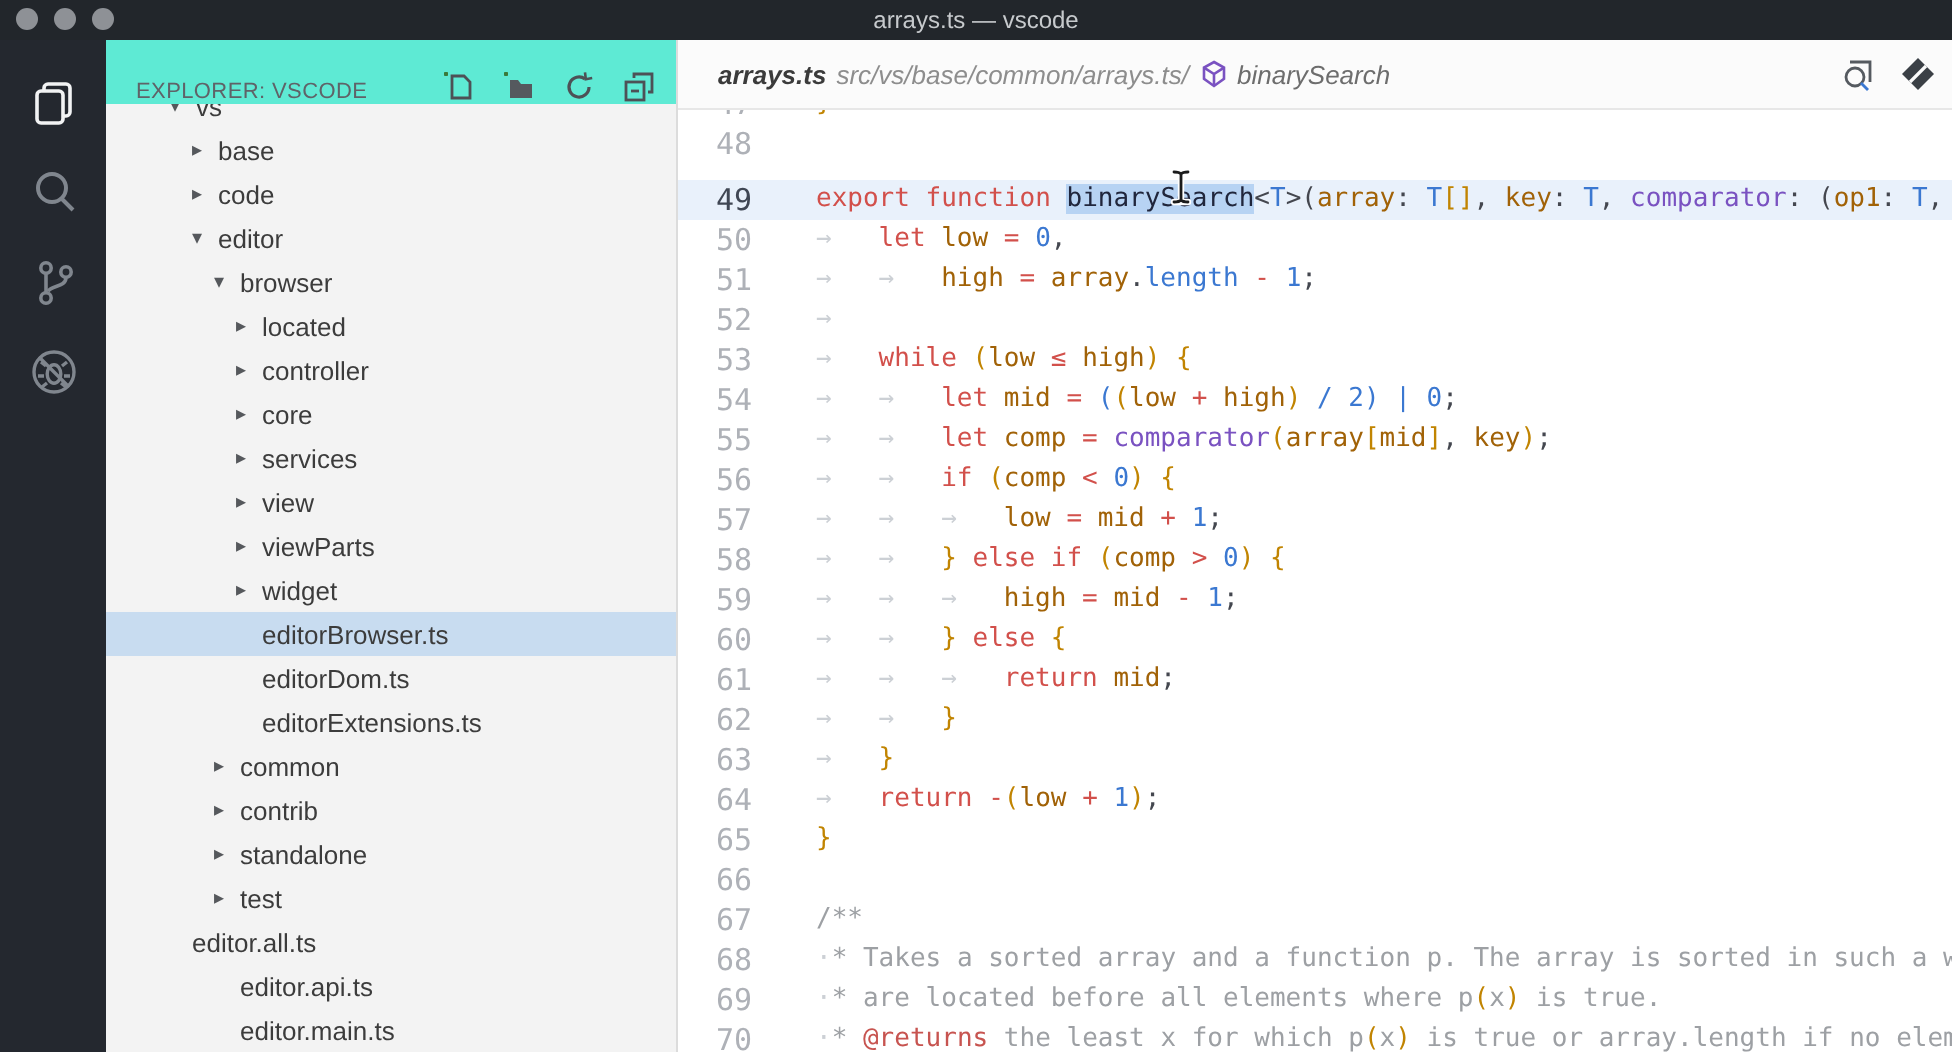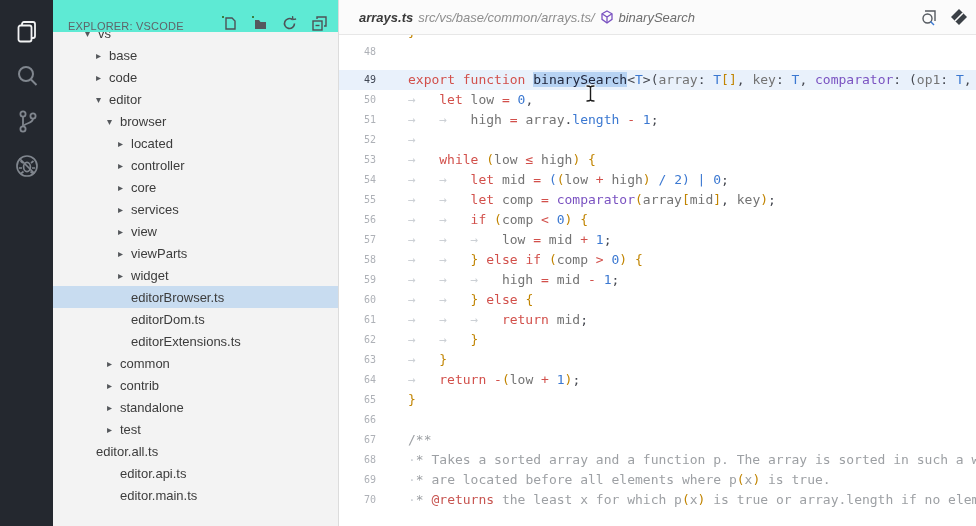--- a/index.html
+++ b/index.html
@@ -39,45 +39,53 @@
   .bc-file { font-size:13px; font-weight:700; color:#3b3b3b; }
   .bc-path { font-size:13px; color:#8d8d8d; }
   .bc-symbol { font-size:13px; color:#6d6d6d; }
   .bc-left svg { flex:0 0 auto; }
   .ed-actions { display:flex; align-items:center; gap:12px; flex:0 0 auto; padding-left:8px; }
 
   .editor { flex:1; overflow:hidden; position:relative; font-family:"DejaVu Sans Mono", monospace; font-size:13px; line-height:20px; cursor:text; }
   .codepane { margin-top:-13px; }
   .cl { height:20px; display:flex; white-space:pre; }
   .cl.cur { background:#e9f1fb;margin-top:8px; }
-  .ln { width:43px; flex:0 0 auto; text-align:right; padding-right:6px; color:#aeb1b7; font-size:10px; user-select:none; }
+  .ln { width:43px; flex:0 0 auto; text-align:right; padding-right:6px; color:#aeb1b7; font-size:15px; user-select:none; }
   .cl.cur .ln { color:#404754; }
   .ct { padding-left:26px; flex:1; min-width:0; overflow:hidden; }
   .tab { display:inline-block; width:4ch; color:#ccd0d5; }
 
   .tk.kw   { color:#d2504b; }
-  .tk.id   { color:#737373; }
+  .tk.id   { color:#a16207; }
   .tk.pun  { color:#44474f; }
   .tk.num  { color:#3b78d1; }
   .tk.type { color:#3b78d1; }
   .tk.brb  { color:#3b78d1; }
   .tk.fn   { color:#7a52c1; }
   .tk.br   { color:#c18401; }
   .tk.cm   { color:#9da0a4; }
   .tk.cmkw { color:#c75450; }
   .tk.ws   { color:#ccd0d5; }
   .tk.sel  { background:#b7d3f3; color:#20263c; }
 
   .cursor-overlay { position:absolute; left:584px; top:84px; z-index:9; pointer-events:none; }
 </style>
 </head>
 <body>
 
 <div class="app">
 
+  <div class="titlebar">
+    <div class="lights">
+      <span class="light"></span>
+      <span class="light"></span>
+      <span class="light"></span>
+    </div>
+    <div class="win-title">arrays.ts — vscode</div>
+  </div>
 
   <div class="main">
 
     <div class="activitybar">
       <div class="ab-item" title="">
         <svg viewBox="0 0 26 26" fill="none" stroke="#f2f3f4" stroke-width="1.8">
           <rect x="8" y="4" width="13" height="16" rx="2"></rect>
           <rect x="4.5" y="7.5" width="13" height="16" rx="2" fill="#24282f"></rect>
         </svg>
       </div>

